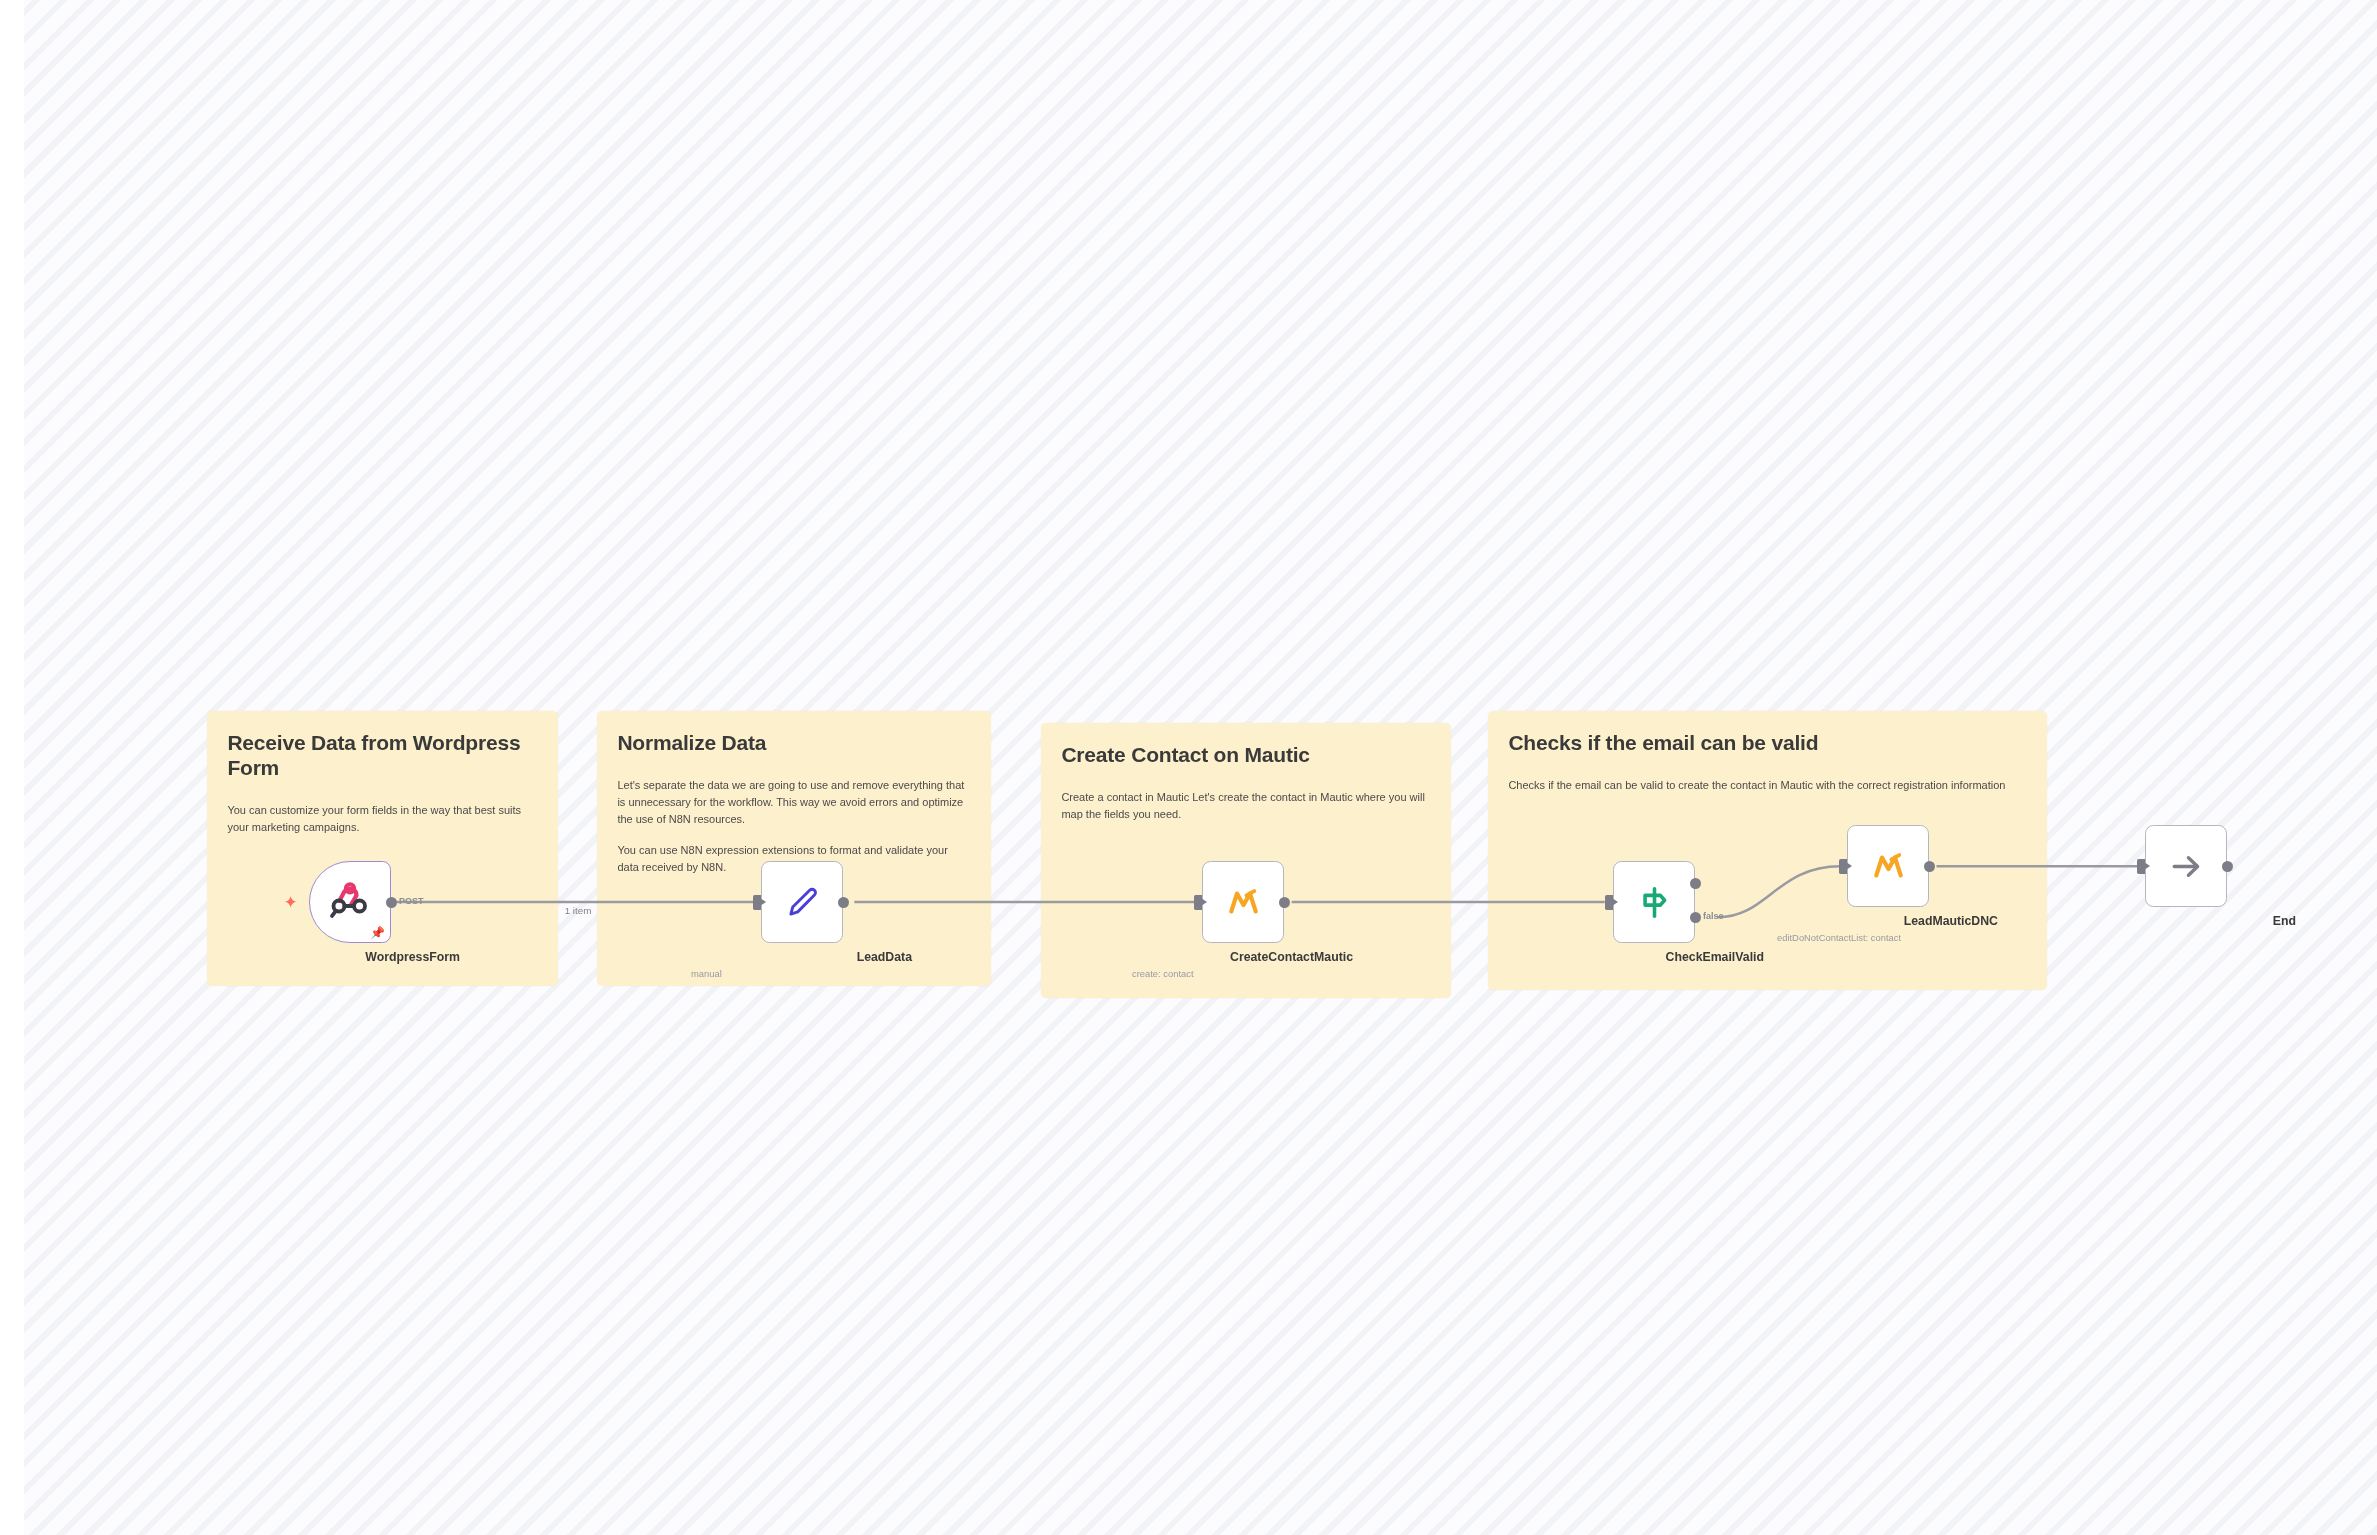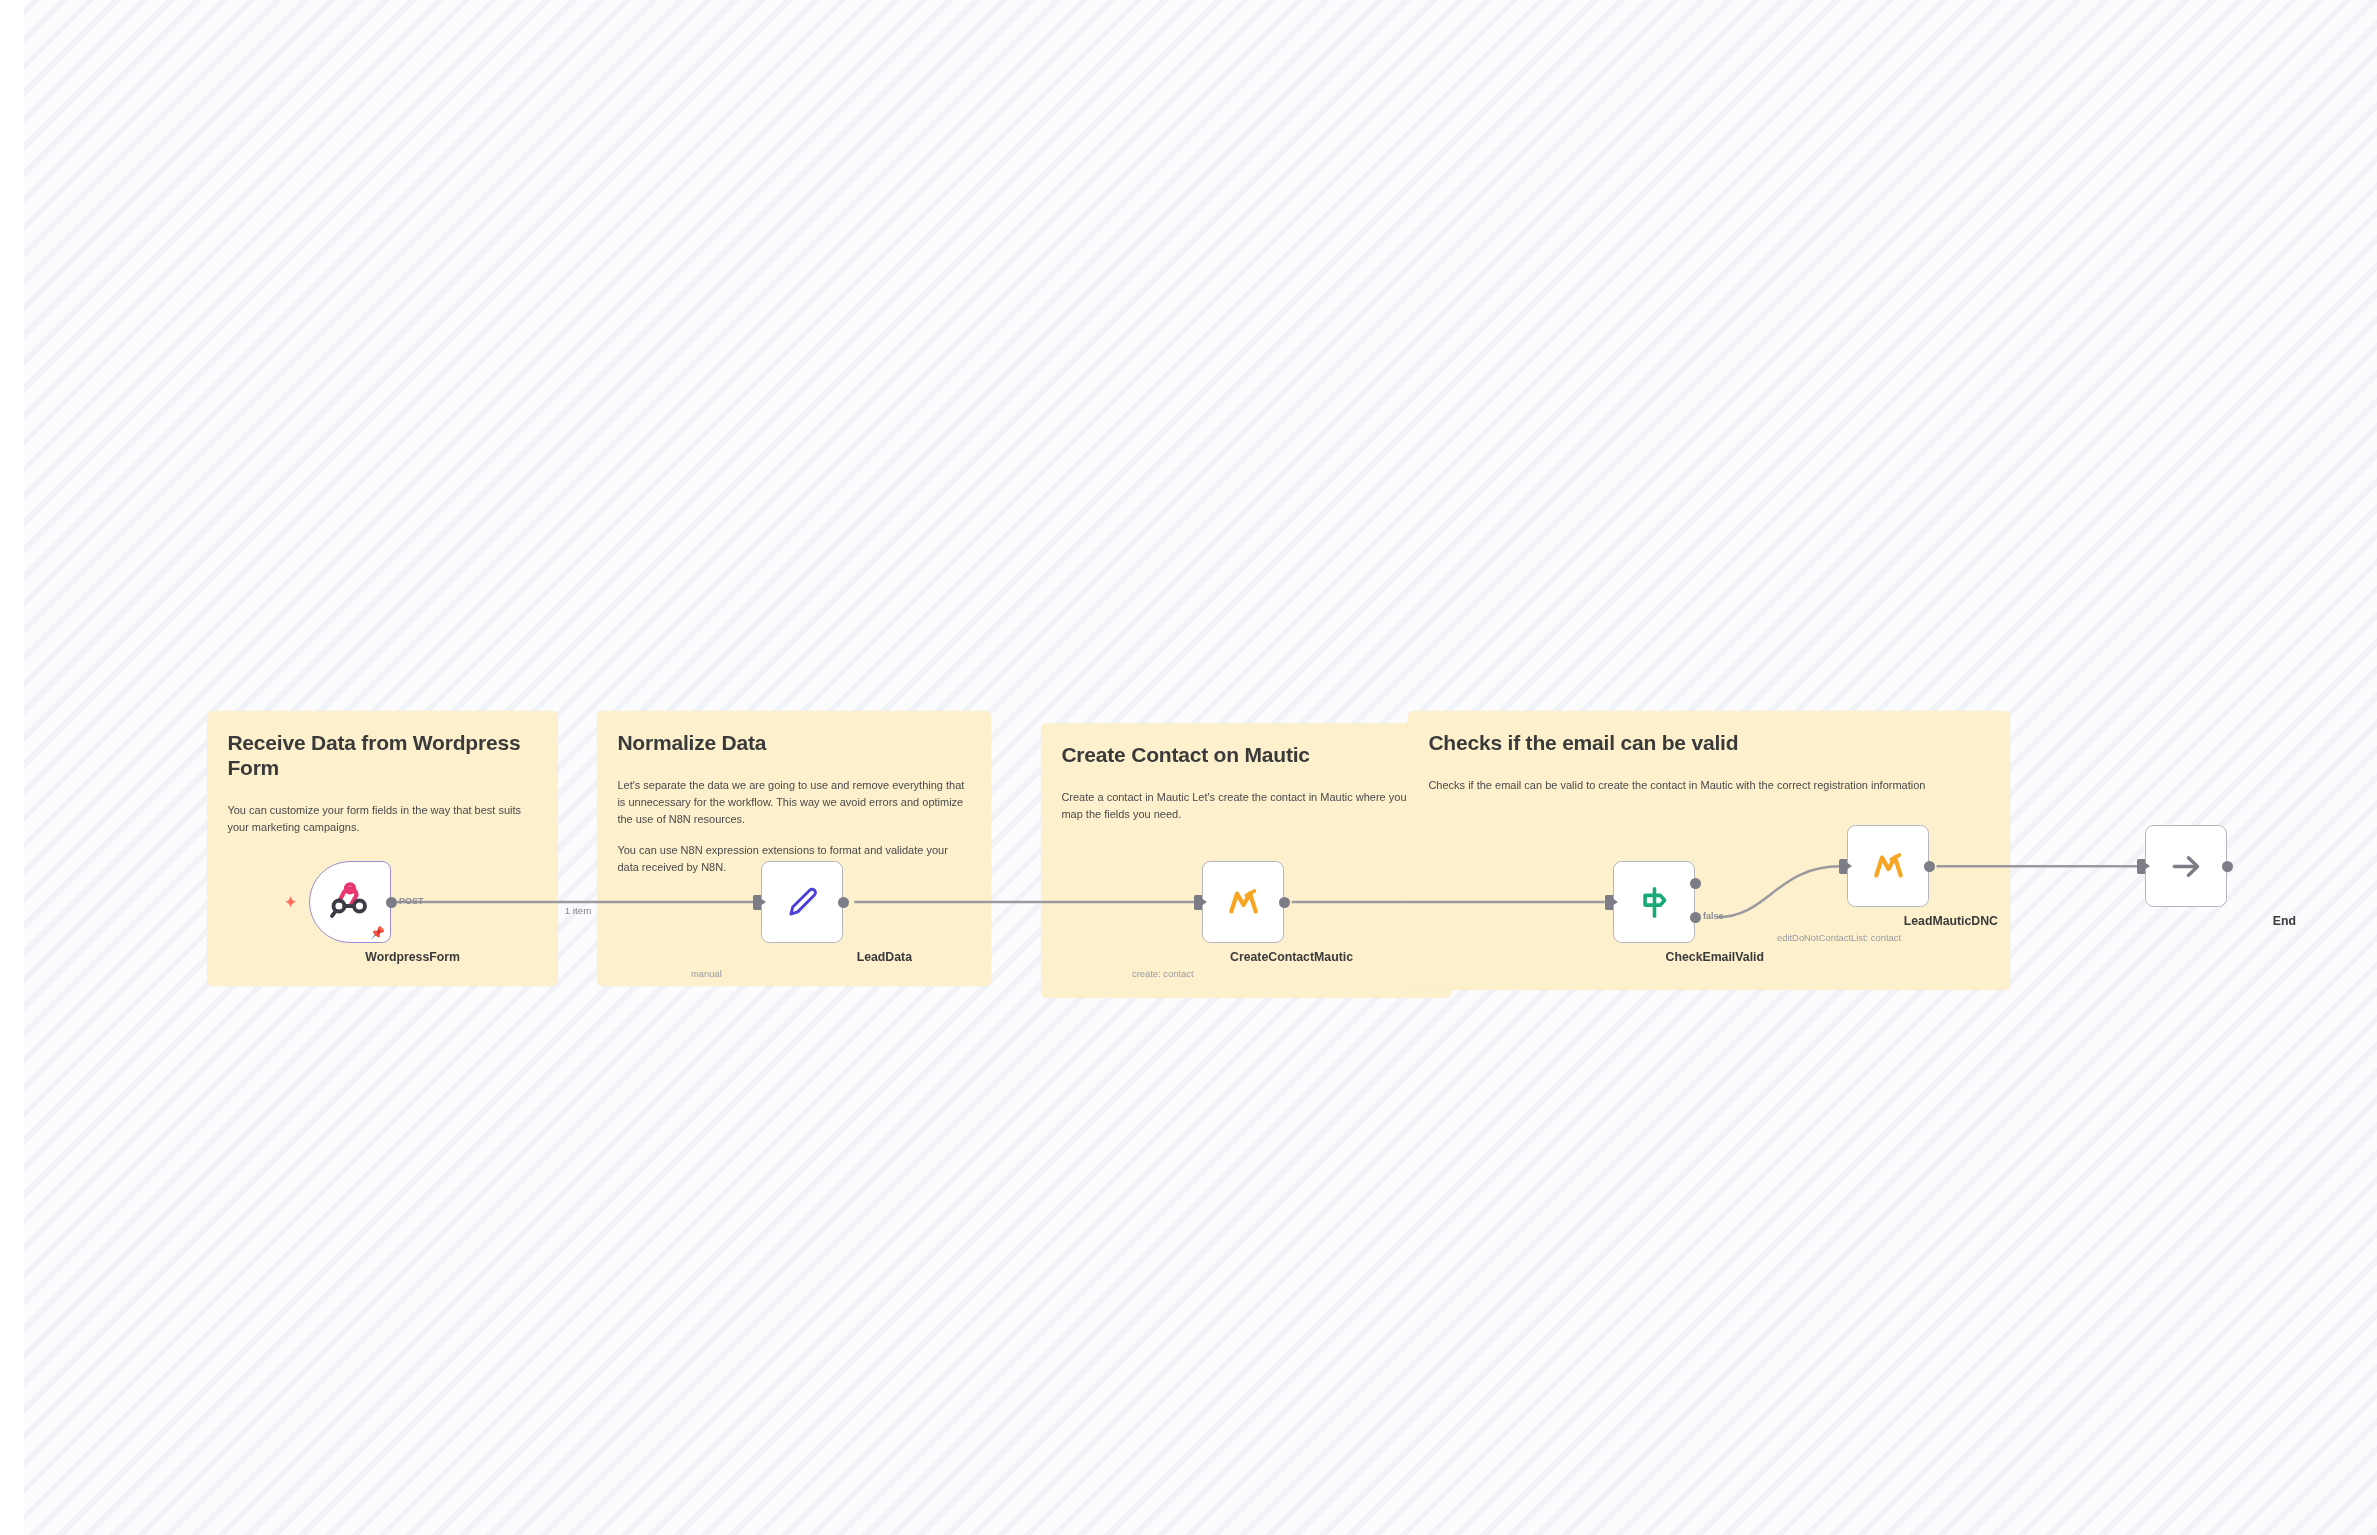--- a/index.html
+++ b/index.html
@@ -185,21 +185,21 @@
     <div class="sticky-title">Normalize Data</div>
     <div class="sticky-body">Let's separate the data we are going to use and remove everything that is unnecessary for the workflow. This way we avoid errors and optimize the use of N8N resources.</div>
     <div class="sticky-body">You can use N8N expression extensions to format and validate your data received by N8N.</div>
   </div>
 
   <div class="sticky" style="left:1017px; top:723px; width:410px; height:275px;">
     <div class="sticky-title">Create Contact on Mautic</div>
     <div class="sticky-body">Create a contact in Mautic Let's create the contact in Mautic where you will map the fields you need.</div>
   </div>
 
-  <div class="sticky" style="left:1384px; top:711px; width:602px; height:279px;">
+  <div class="sticky" style="left:1464px; top:711px; width:559px; height:279px;">
     <div class="sticky-title">Checks if the email can be valid</div>
     <div class="sticky-body">Checks if the email can be valid to create the contact in Mautic with the correct registration information</div>
   </div>
 
   <svg id="wires" viewBox="0 0 2794 1805">
 
     <path d="M 438 1060 L 862 1060" stroke="#9a9aa0" stroke-width="3" fill="none"></path>
 
     <path d="M 976 1060 L 1383 1060" stroke="#9a9aa0" stroke-width="3" fill="none"></path>
 

